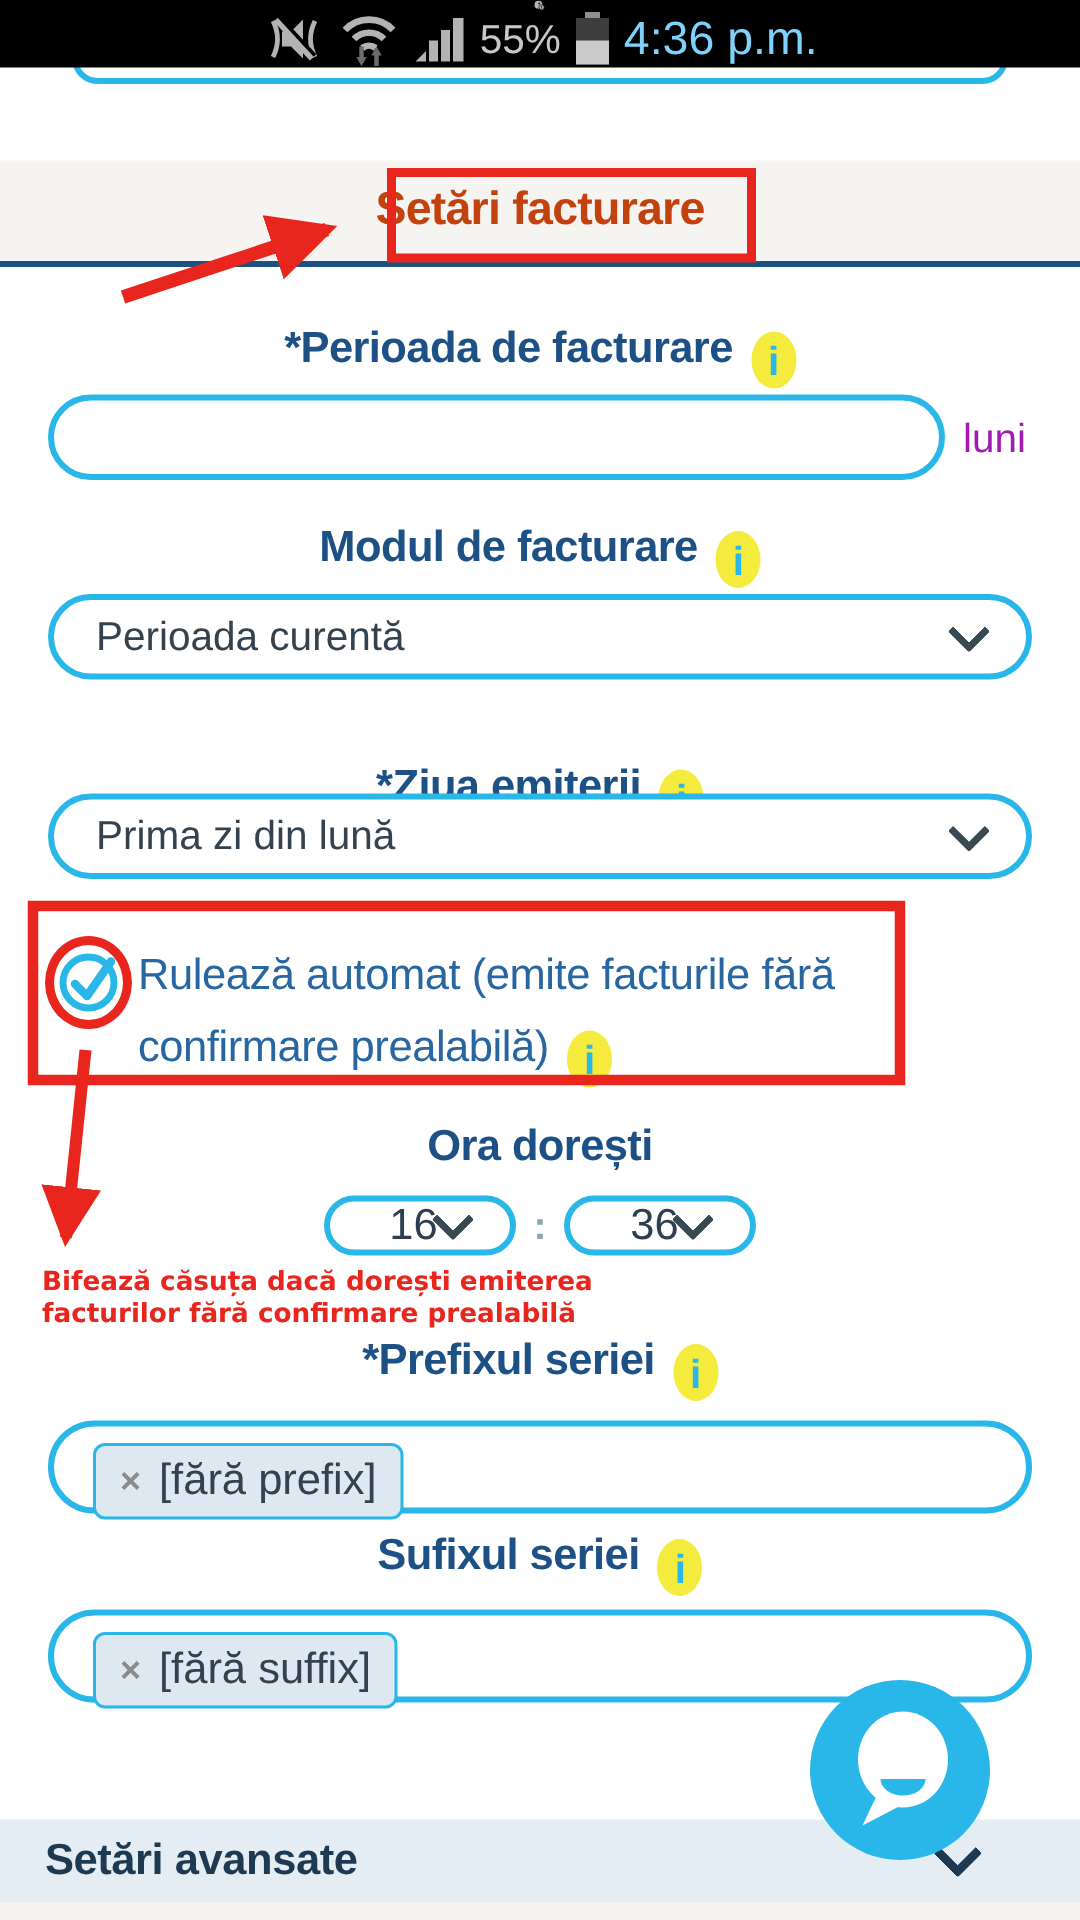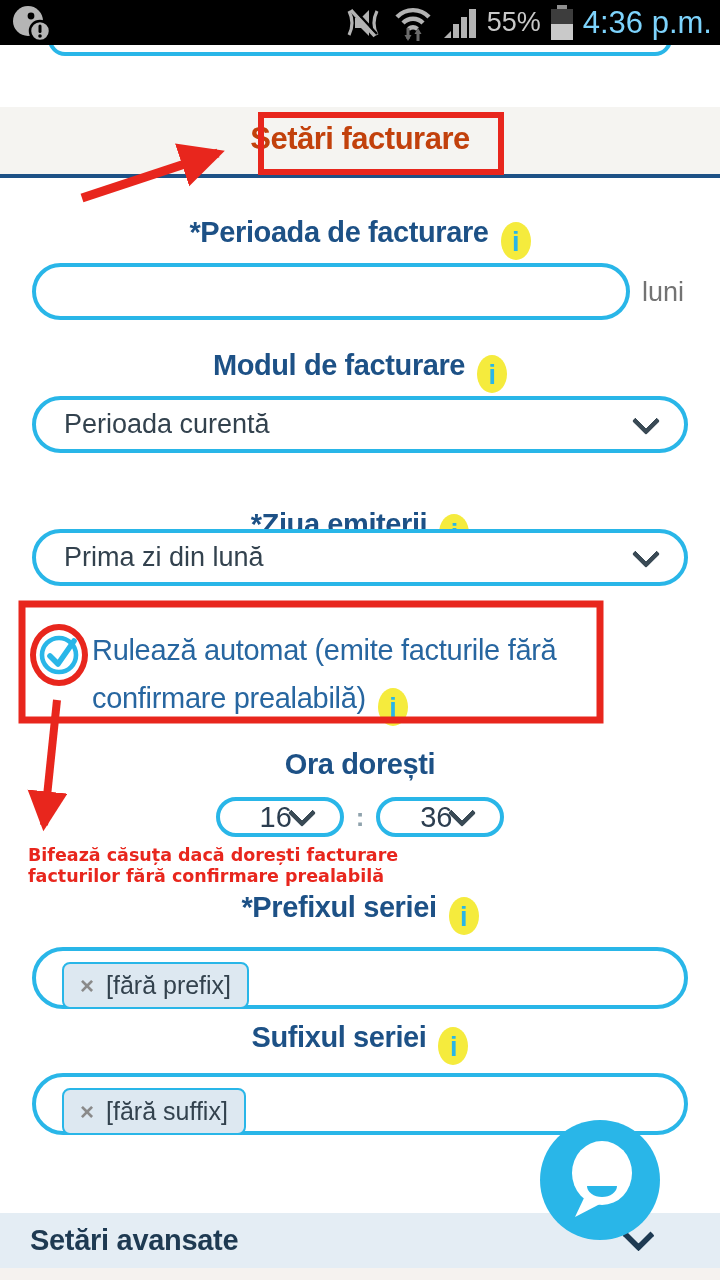--- a/index.html
+++ b/index.html
@@ -1,21 +1,21 @@
 <!DOCTYPE html>
 <html><head>
 <meta charset="utf-8">
 <style>
   html,body{margin:0;padding:0;background:#000;}
   .screen{position:relative;width:720px;height:1280px;background:#fff;overflow:hidden;
           font-family:"Liberation Sans",sans-serif;}
 
   
   .statusbar{position:absolute;left:0;top:0;width:720px;height:45px;background:#000;z-index:20;
-             display:flex;align-items:center;justify-content:space-between;padding:0 8px;box-sizing:border-box;}
+             display:flex;align-items:center;justify-content:space-between;padding:0 8px;box-sizing:border-box;flex-direction:column;}
   .sb-right{display:flex;align-items:center;gap:9px;}
   .sb-text{color:#c8c8c8;font-size:27px;}
   .sb-time{color:#7dd3fc;font-size:31px;}
 
   
   .partial-input{position:absolute;left:48px;top:14px;width:616px;height:34px;
                  border:4px solid #29b6e8;border-radius:17px;background:#fff;z-index:5;}
 
   
   .header{position:absolute;left:0;top:107px;width:720px;height:67px;background:#f5f4f1;
@@ -31,21 +31,21 @@
   .info-icon{display:inline-block;width:30px;height:38px;margin-left:12px;vertical-align:-9px;
              background:#f5eb3d;border-radius:50%;color:#29b6e8;font-size:27px;font-weight:700;
              text-align:center;line-height:40px;}
 
   
   .pill{position:absolute;background:#fff;border:4px solid #29b6e8;border-radius:30px;box-sizing:border-box;}
   .select{display:flex;align-items:center;justify-content:space-between;padding:0 28px;
           color:#33424e;font-size:27px;}
   .chev{width:15px;height:15px;border-right:5px solid #3a4a55;border-bottom:5px solid #3a4a55;
         transform:rotate(45deg);border-radius:2px;margin-top:-8px;flex:0 0 auto;}
-  .unit{position:absolute;color:#737373;font-size:27px;}
+  .unit{position:absolute;color:#a21caf;font-size:27px;}
   input.bare{width:100%;height:100%;border:none;outline:none;background:transparent;
              font-size:27px;padding:0 24px;box-sizing:border-box;border-radius:26px;}
 
   
   .autorun-label{position:absolute;left:92px;top:626px;width:486px;color:#2766a0;
                  font-size:29px;line-height:48px;letter-spacing:-0.3px;}
   .red-ring{position:absolute;left:30px;top:624px;width:58px;height:62px;border:6px solid #e8261d;
             border-radius:50%;z-index:12;box-sizing:border-box;}
   .checkbox-svg{position:absolute;left:38px;top:632px;z-index:13;cursor:pointer;}
 
@@ -54,21 +54,21 @@
             justify-content:center;gap:12px;}
   .time-pill{position:relative;width:128px;height:40px;border:4px solid #29b6e8;border-radius:26px;
              display:flex;align-items:center;justify-content:center;padding:0 20px 0 32px;
              box-sizing:border-box;color:#2c3e50;font-size:29px;}
   .colon{color:#8fa3ad;font-size:26px;font-weight:700;}
 
   
   .chip{display:inline-flex;align-items:center;gap:12px;margin:11px 0 0 26px;
         background:#dde8f1;border:2px solid #29b6e8;border-radius:8px;padding:7px 16px;}
   .chip-x{color:#8a8a8a;font-size:24px;font-weight:700;cursor:pointer;}
-  .chip-label{color:#33424e;font-size:25px;}
+  .chip-label{color:#33424e;font-size:29px;}
 
   
   .red-note{position:absolute;left:28px;top:845px;width:460px;color:#e8261d;
             font-family:"DejaVu Sans",sans-serif;font-size:17.5px;font-weight:700;line-height:21px;z-index:12;}
 
   
   .advanced{position:absolute;left:0;top:1213px;width:720px;height:55px;background:#e4edf4;
             display:flex;align-items:center;justify-content:space-between;padding:0 70px 0 30px;
             box-sizing:border-box;cursor:pointer;}
   .advanced span{color:#1e3a52;font-size:29px;font-weight:600;letter-spacing:-0.3px;}
@@ -174,21 +174,21 @@
       <span>16</span>
       <span class="chev"></span>
     </div>
     <span class="colon">:</span>
     <div class="time-pill">
       <span>36</span>
       <span class="chev"></span>
     </div>
   </div>
 
-  <div class="red-note">Bifează căsuța dacă dorești facturare facturilor fără confirmare prealabilă</div>
+  <div class="red-note">Bifează căsuța dacă dorești emiterea facturilor fără confirmare prealabilă</div>
 
   <div class="flabel" style="top:891px;">
     <span>*Prefixul seriei</span><span class="info-icon">i</span>
   </div>
   <div class="pill" style="left:32px;top:947px;width:656px;height:62px;border-radius:31px;">
     <span class="chip">
       <span class="chip-x">×</span>
       <span class="chip-label">[fără prefix]</span>
     </span>
   </div>

